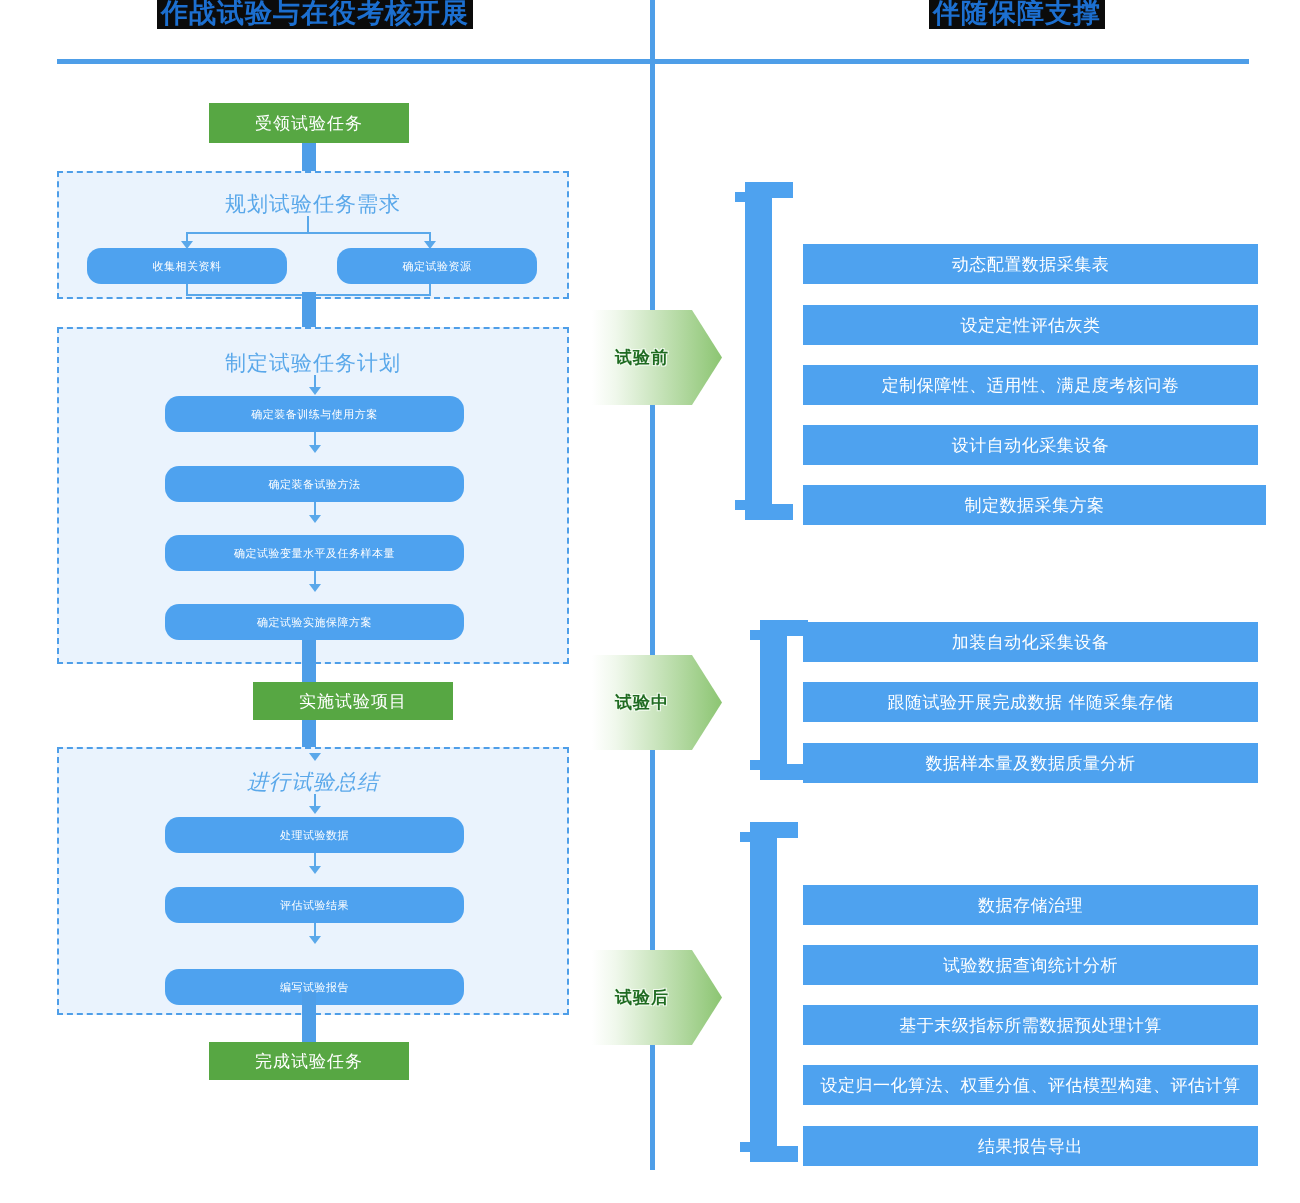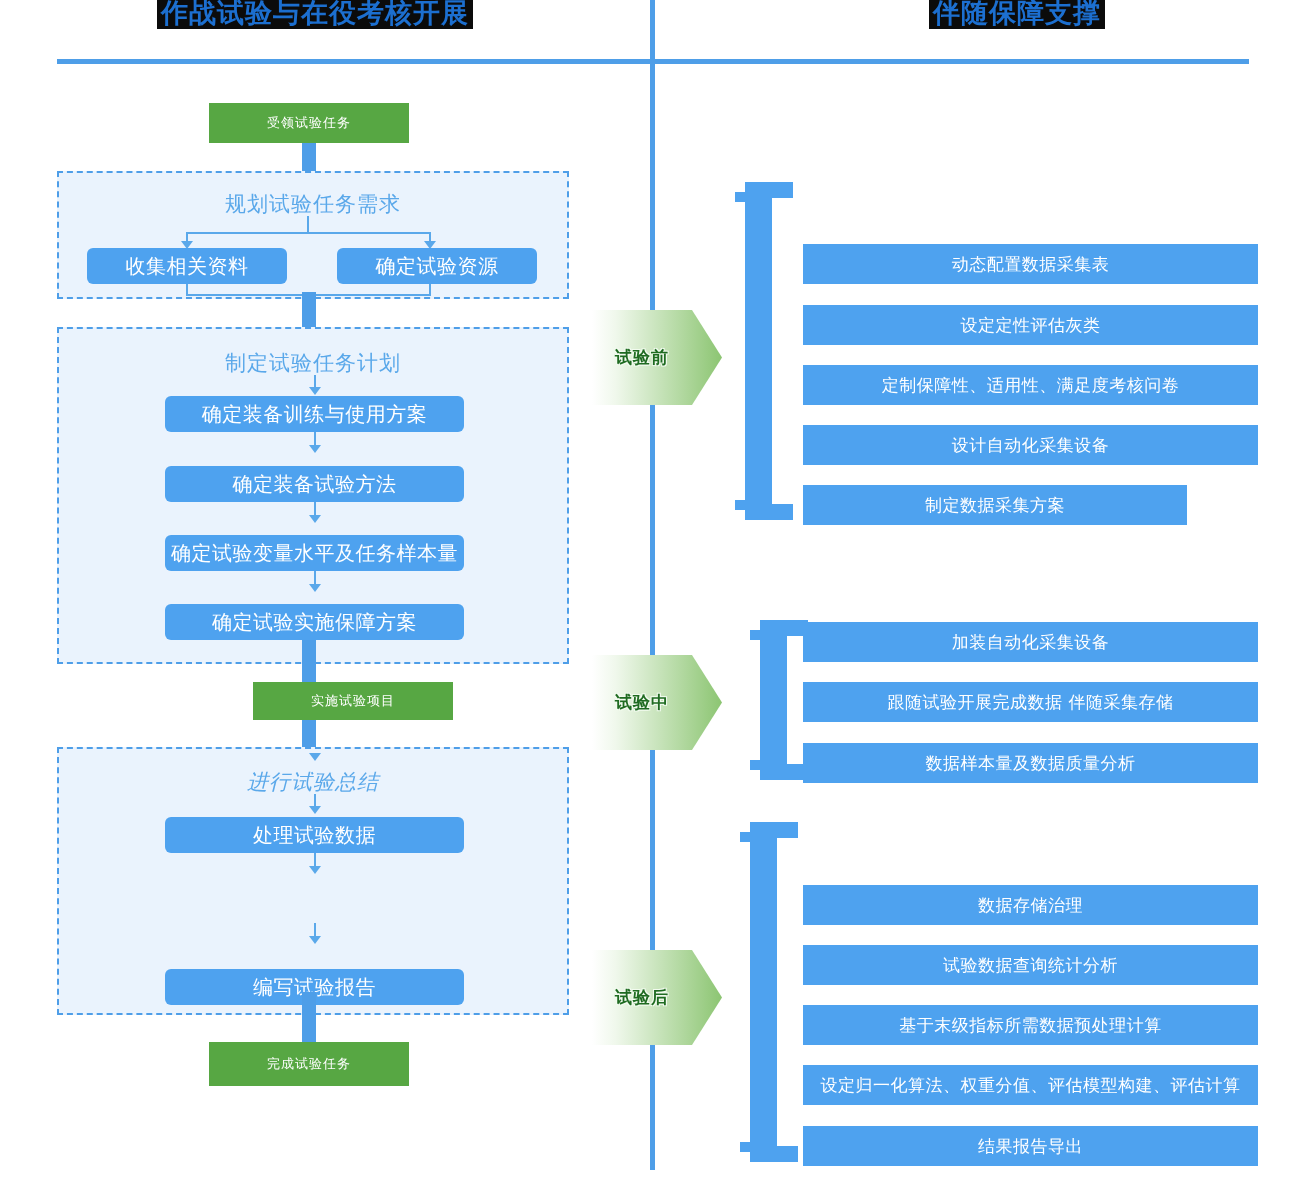--- a/index.html
+++ b/index.html
@@ -35,27 +35,27 @@
   .tline{position:absolute;background:#5aa8ea;}
   .arrow-down{
     position:absolute;width:0;height:0;
     border-left:6px solid transparent;border-right:6px solid transparent;
     border-top:8px solid #5aa8ea;
   }
 
   
   .gbox{
     position:absolute;background:#57a743;color:#ffffff;
-    font-size:13px;display:flex;align-items:center;justify-content:center;
+    font-size:17px;display:flex;align-items:center;justify-content:center;
     letter-spacing:1px;
   }
   .bbox{
     position:absolute;background:#4ea2ef;color:#ffffff;
-    font-size:20px;display:flex;align-items:center;justify-content:center;
-    border-radius:6px;letter-spacing:.5px;
+    font-size:11px;display:flex;align-items:center;justify-content:center;
+    border-radius:14px;letter-spacing:.5px;
   }
   .rbox{
     position:absolute;background:#4ea2ef;color:#ffffff;
     font-size:17px;display:flex;align-items:center;justify-content:center;
     letter-spacing:.5px;
   }
 
   
   .dgroup{
     position:absolute;background:#eaf3fd;
@@ -150,28 +150,29 @@
   <div class="gtitle" style="left:57px;top:768px;width:512px;font-style:italic;">进行试验总结</div>
 
   <div class="arrow-down" style="left:309px;top:753px;"></div>
   <div class="tline" style="left:314px;top:794px;width:2px;height:14px;"></div>
   <div class="arrow-down" style="left:309px;top:806px;"></div>
 
   <div class="bbox" style="left:165px;top:817px;width:299px;height:36px;">处理试验数据</div>
   <div class="tline" style="left:314px;top:853px;width:2px;height:15px;"></div>
   <div class="arrow-down" style="left:309px;top:866px;"></div>
 
+  <div class="bbox" style="left:165px;top:887px;width:299px;height:36px;">评估试验结果</div>
   <div class="tline" style="left:314px;top:923px;width:2px;height:15px;"></div>
   <div class="arrow-down" style="left:309px;top:936px;"></div>
 
   <div class="bbox" style="left:165px;top:956px;width:299px;height:36px;margin-top:13px;">编写试验报告</div>
 
   <div class="vconn" style="left:302px;top:992px;height:50px;"></div>
 
-  <div class="gbox" style="left:209px;top:1042px;width:200px;height:44px;">完成试验任务</div>
+  <div class="gbox" style="left:209px;top:1042px;width:200px;height:38px;">完成试验任务</div>
 
   <div class="chev" style="left:592px;top:310px;width:130px;height:95px;">
     <svg width="130" height="95" viewBox="0 0 130 95" preserveAspectRatio="none">
       <defs>
         <linearGradient id="gradA" x1="0" y1="0" x2="1" y2="0">
           <stop offset="0" stop-color="#ffffff"></stop>
           <stop offset="0.18" stop-color="#f0f8ec"></stop>
           <stop offset="1" stop-color="#8cc572"></stop>
         </linearGradient>
       </defs>
@@ -185,21 +186,21 @@
     <div class="armt"></div>
     <div class="armb"></div>
     <div class="notcht"></div>
     <div class="notchb"></div>
   </div>
 
   <div class="rbox" style="left:803px;top:244px;width:455px;height:40px;">动态配置数据采集表</div>
   <div class="rbox" style="left:803px;top:305px;width:455px;height:40px;">设定定性评估灰类</div>
   <div class="rbox" style="left:803px;top:365px;width:455px;height:40px;">定制保障性、适用性、满足度考核问卷</div>
   <div class="rbox" style="left:803px;top:425px;width:455px;height:40px;">设计自动化采集设备</div>
-  <div class="rbox" style="left:803px;top:485px;width:384px;height:40px;">制定数据采集方案</div>
+  <div class="rbox" style="left:803px;top:485px;width:463px;height:40px;">制定数据采集方案</div>
 
   <div class="chev" style="left:592px;top:655px;width:130px;height:95px;">
     <svg width="130" height="95" viewBox="0 0 130 95" preserveAspectRatio="none">
       <defs>
         <linearGradient id="gradB" x1="0" y1="0" x2="1" y2="0">
           <stop offset="0" stop-color="#ffffff"></stop>
           <stop offset="0.18" stop-color="#f0f8ec"></stop>
           <stop offset="1" stop-color="#8cc572"></stop>
         </linearGradient>
       </defs>

